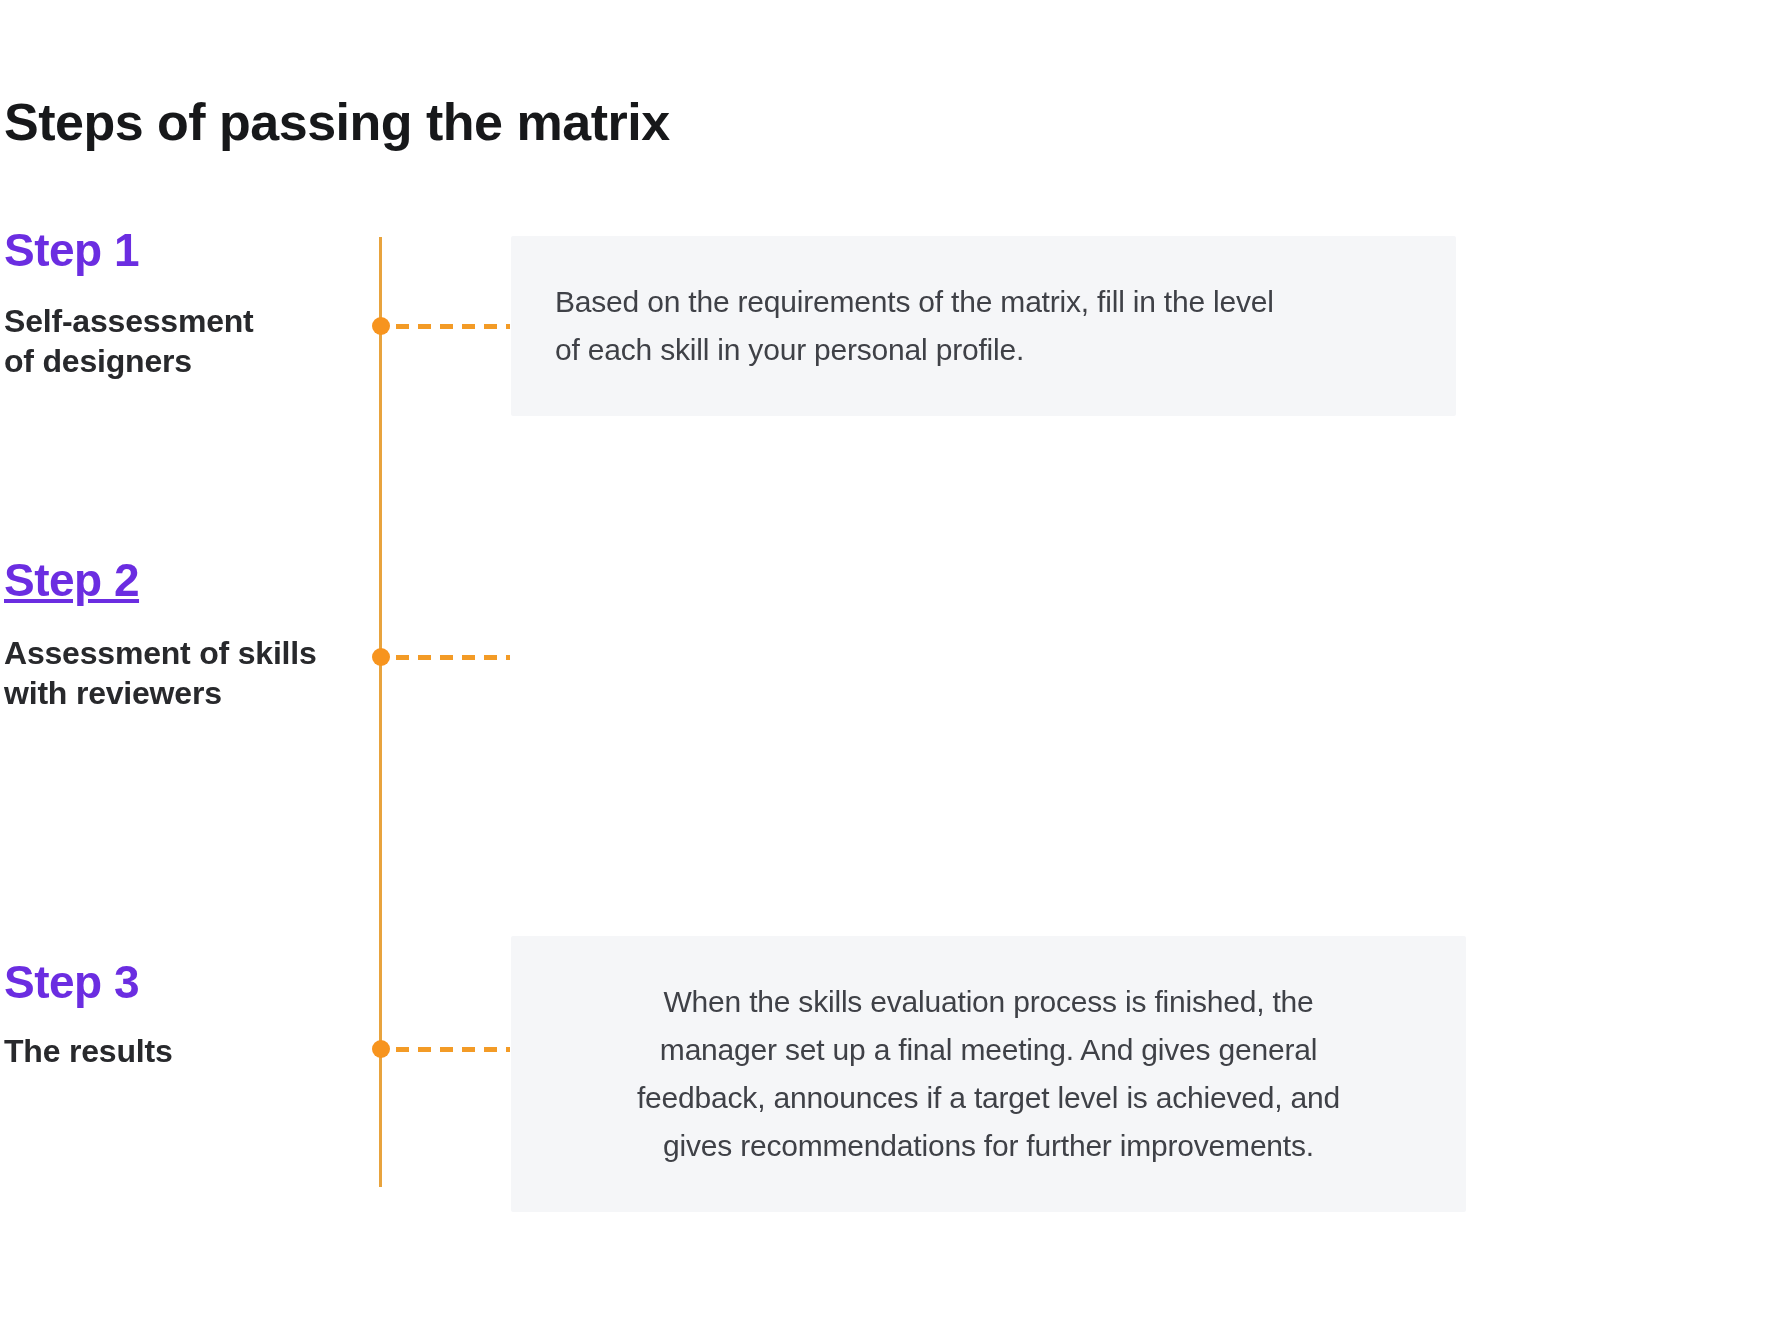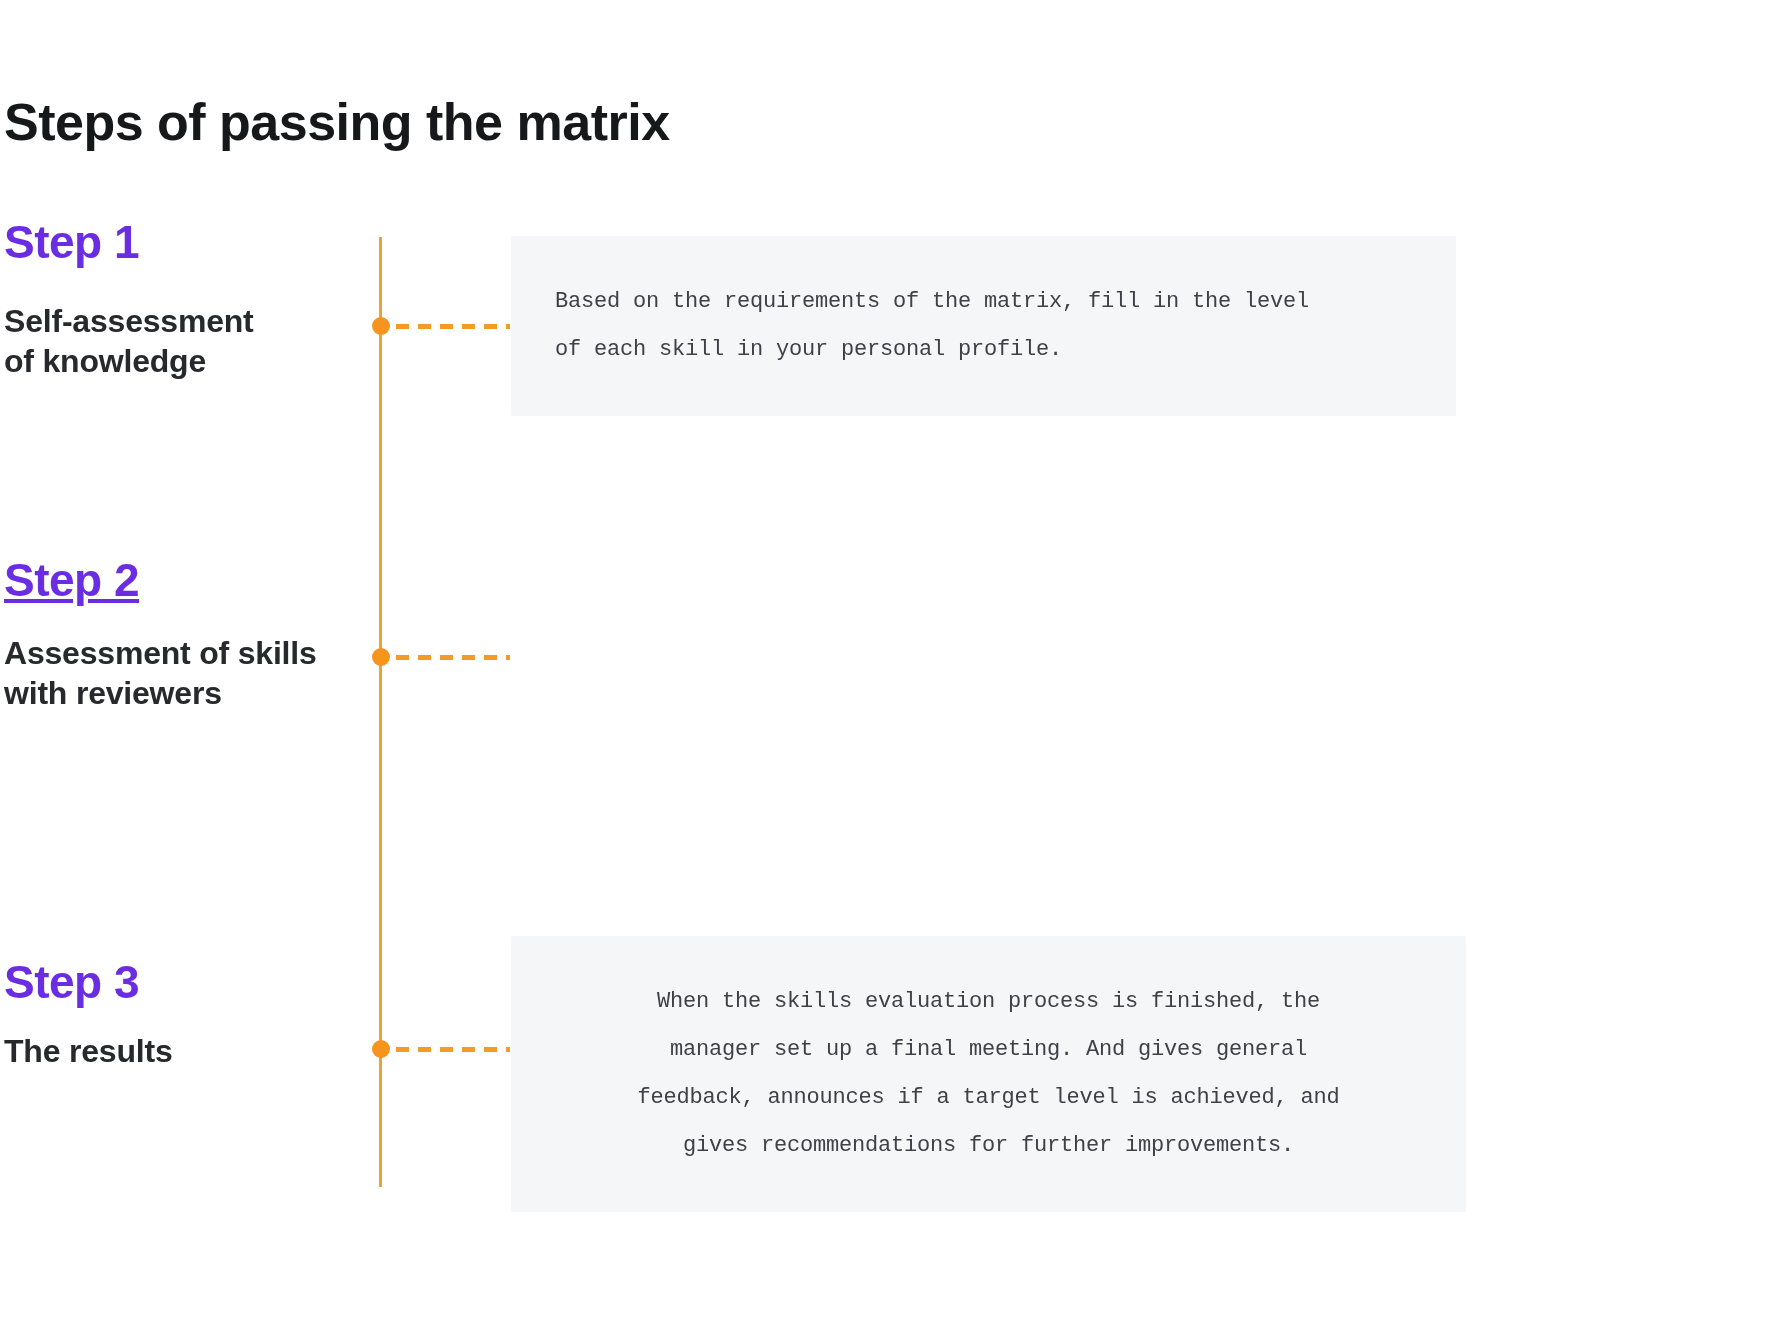--- a/index.html
+++ b/index.html
@@ -36,21 +36,21 @@
 
   .step-label {
     position: absolute;
     left: 4px;
     font-size: 46px;
     font-weight: 700;
     letter-spacing: -0.5px;
     color: var(--accent-purple, #6B2DE1);
     line-height: 1.15;
   }
-  .s1-label { top: 216px; text-align: right; }
+  .s1-label { top: 224px; text-align: right; }
   .s2-label { top: 554px; text-decoration: underline; }
   .s3-label { top: 956px; }
 
   .step-subtitle {
     position: absolute;
     left: 4px;
     font-size: 32px;
     font-weight: 600;
     line-height: 40px;
     letter-spacing: -0.2px;
@@ -88,46 +88,45 @@
   .c1 { top: 324px; }
   .c2 { top: 655px; }
   .c3 { top: 1047px; }
 
   .box {
     position: absolute;
     left: 511px;
     background: var(--box-bg, #F5F6F8);
     border-radius: 2px;
     padding: 42px 44px;
-    font-size: 22px;
+    font-size: 30px;
     line-height: 48px;
     letter-spacing: -0.2px;
     color: var(--body-text, #3F4147);
-    font-family: Liberation Mono, monospace;
   }
   .b1 { top: 236px; width: 945px; }
   .b2 { top: 492px; width: 955px; }
   .b3 { top: 936px; width: 955px; text-align: center; }
 
   .box p { white-space: pre-line; }
   .box p + p { margin-top: 17px; }
 </style>
 </head>
 <body>
 
 <div class="canvas">
 
   <h1 class="title">Steps of passing the matrix</h1>
 
   <div class="vline"></div>
 
   <div class="step-label s1-label">Step 1</div>
   <div class="step-subtitle s1-sub">
     <div>Self-assessment</div>
-    <div>of knowledge</div>
+    <div>of designers</div>
   </div>
   <span class="dot d1"></span>
   <span class="connector c1"></span>
   <div class="box b1">
     <p>Based on the requirements of the matrix, fill in the level
 of each skill in your personal profile.</p>
   </div>
 
   <div class="step-label s2-label">Step 2</div>
   <div class="step-subtitle s2-sub">

